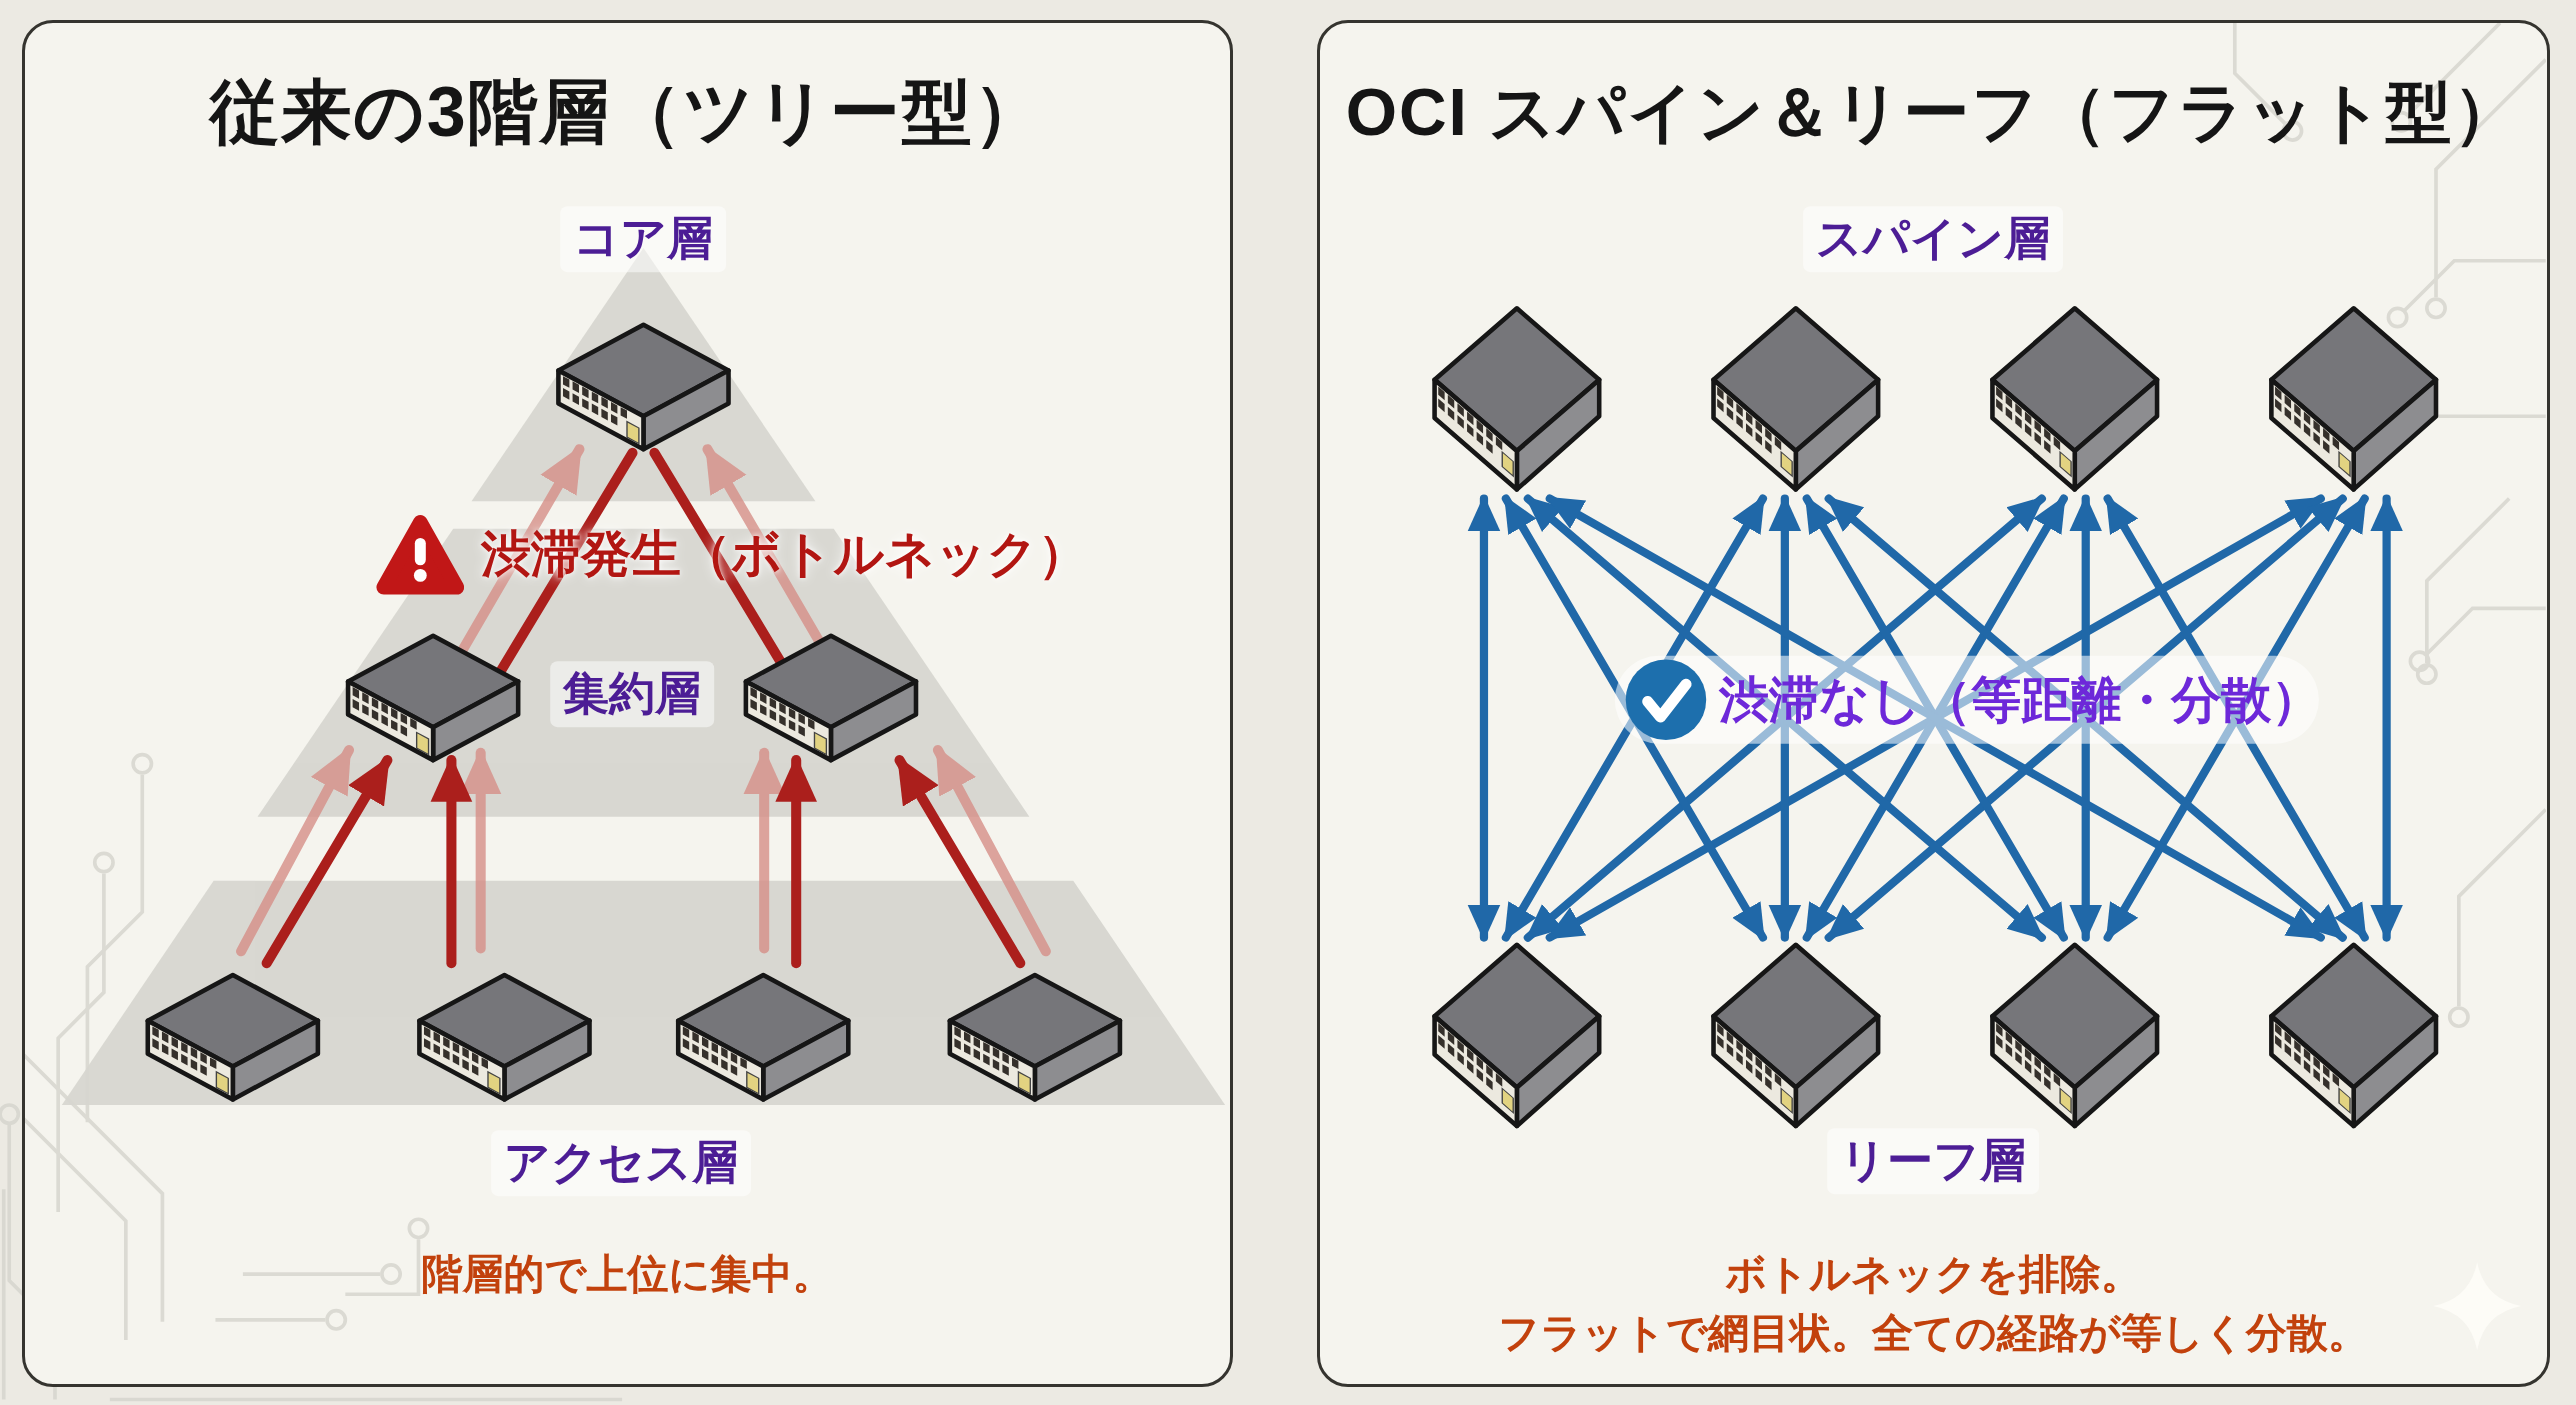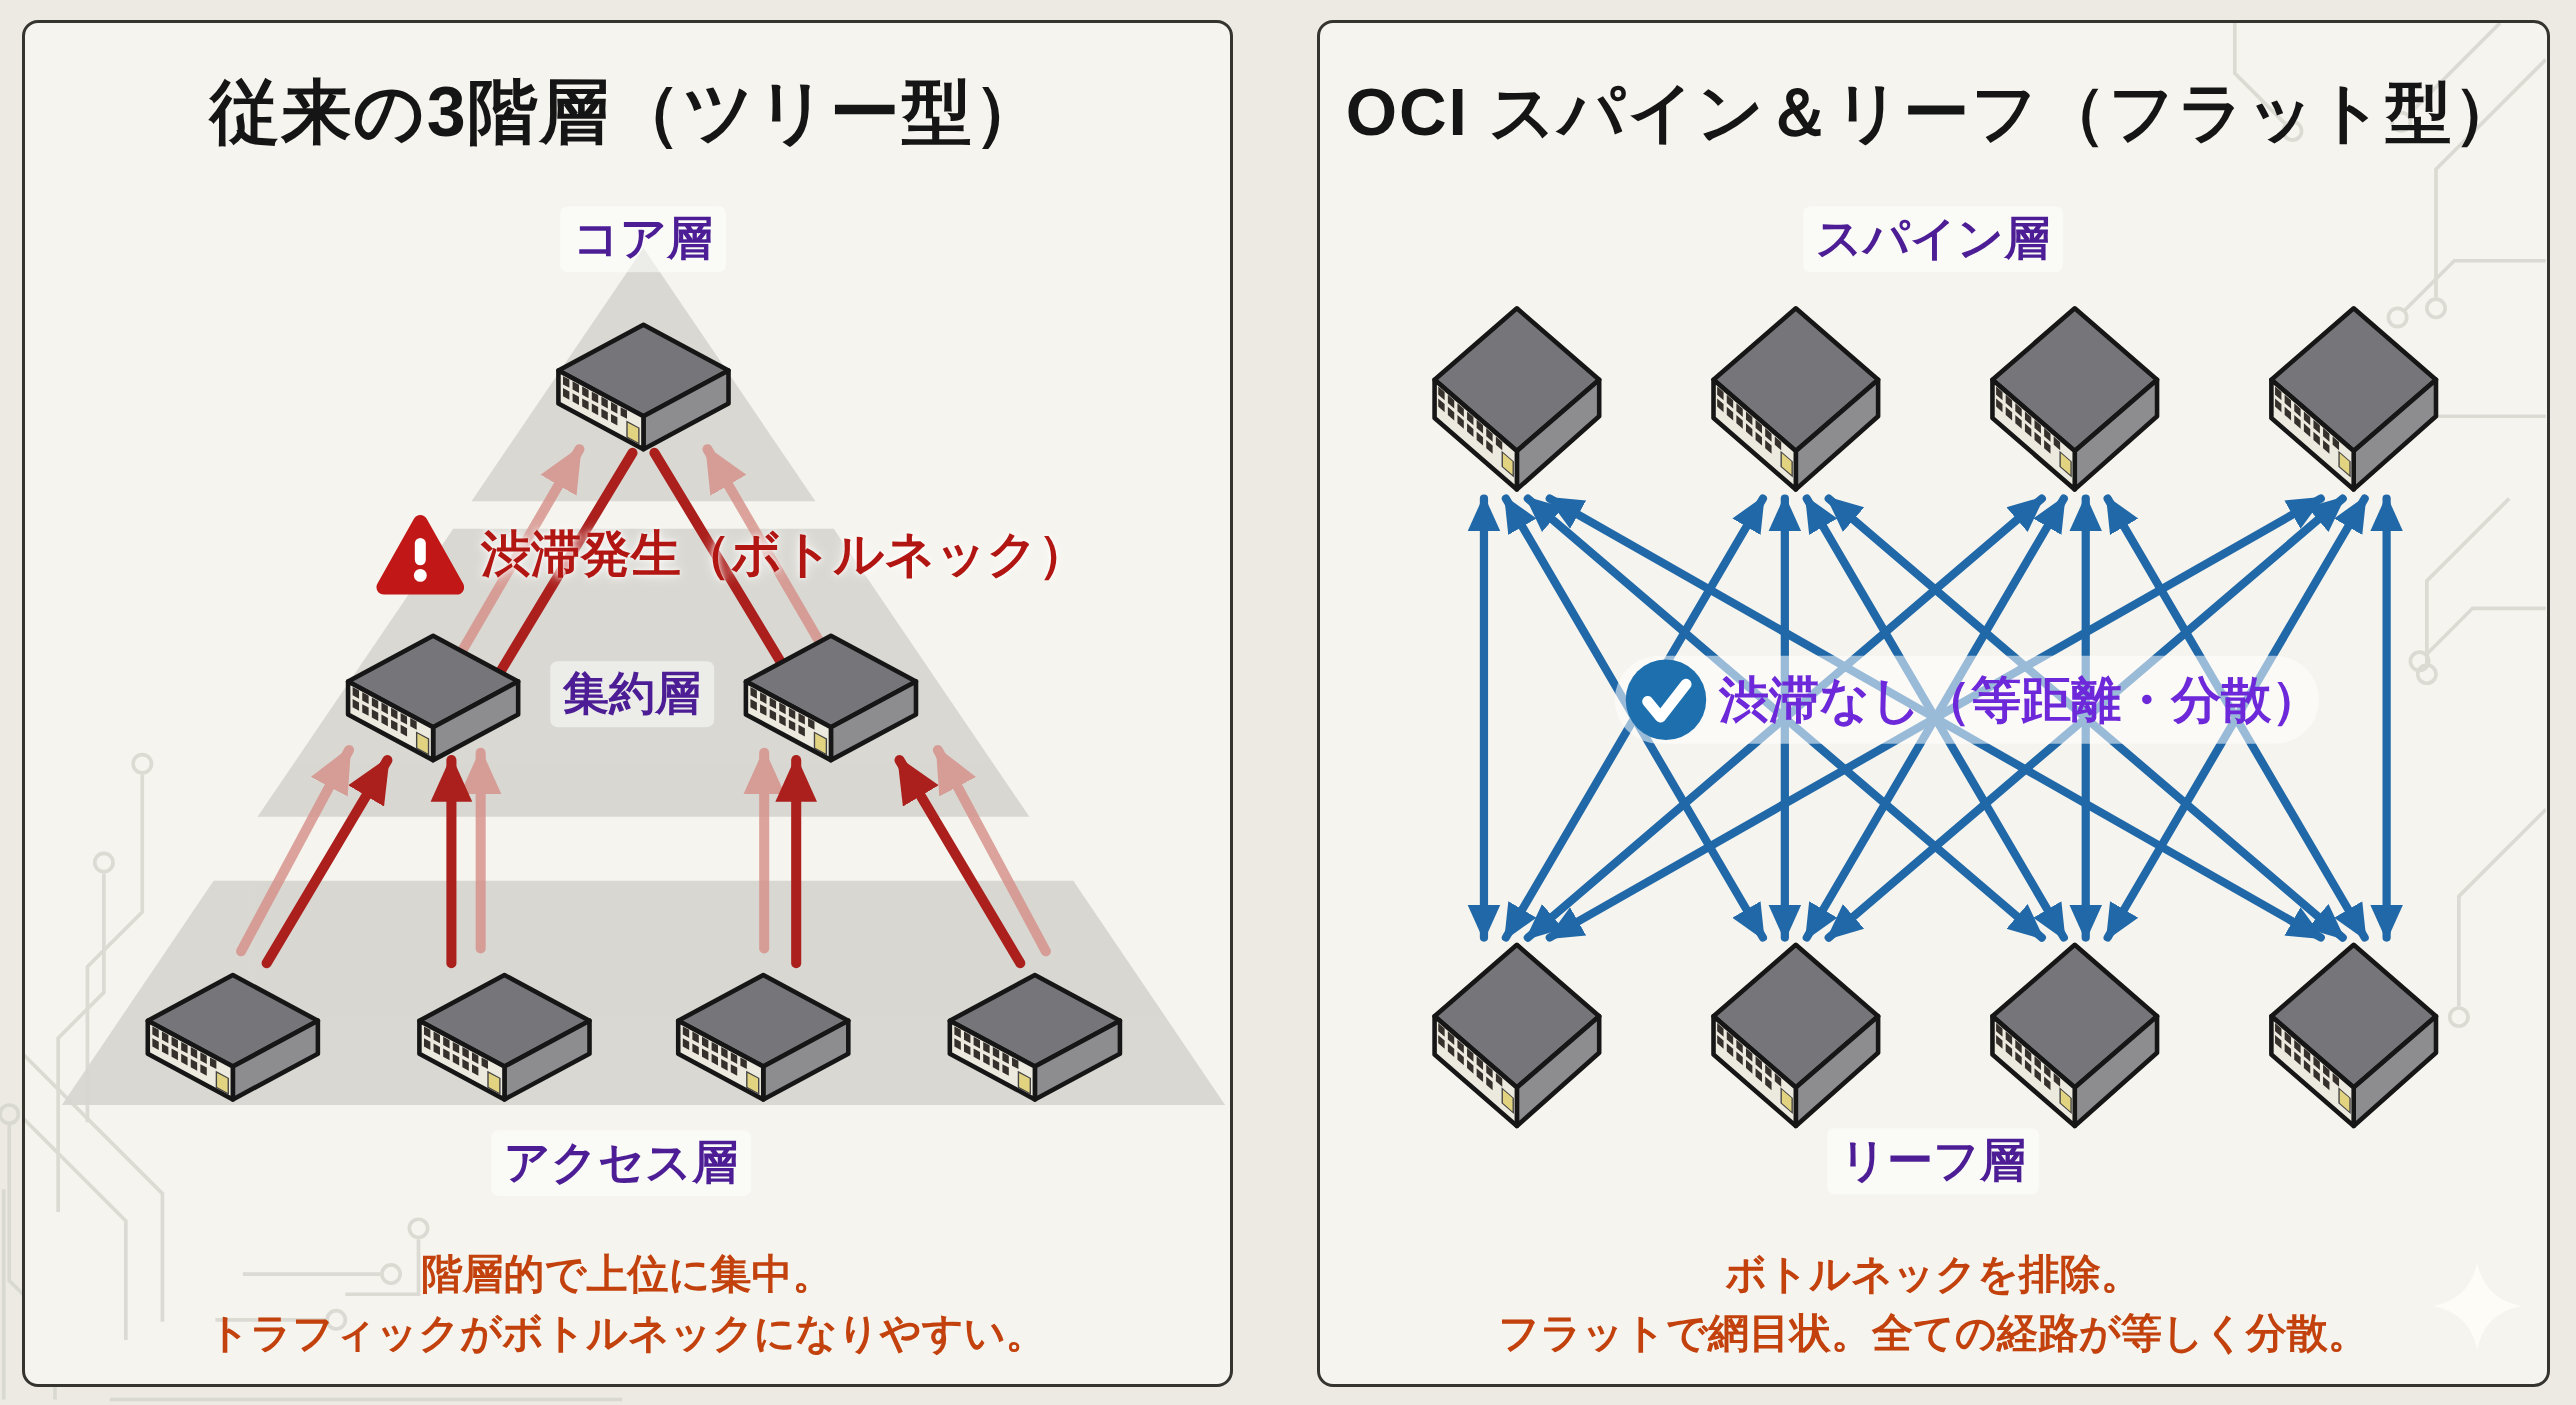--- a/index.html
+++ b/index.html
@@ -1,18 +1,18 @@
 <!DOCTYPE html>
 <html style="font-size:14.6px"><head>
 <meta charset="utf-8">
 <style>
   html,body{margin:0;padding:0;width:2576px;height:1405px;overflow:hidden;
     background:#eceae3;font-family:"Liberation Sans","DejaVu Sans",sans-serif;}
   .panel{position:absolute;top:20px;height:1367px;background:#f5f4ee;
-    border:3.7px solid #35342f;border-radius:16px;box-sizing:border-box;}
+    border:3.7px solid #35342f;border-radius:31px;box-sizing:border-box;}
   #left-panel{left:22px;width:1211px;}
   #right-panel{left:1317px;width:1233px;}
   .panel svg.diagram{position:absolute;left:0;top:0;}
   .title{position:absolute;top:90px;left:50%;transform:translate(-50%,-50%);
     white-space:nowrap;font-size:70px;font-weight:800;color:#151515;letter-spacing:1.8px;}
   #right-panel .title{font-size:66px;}
   .layer-label{position:absolute;transform:translate(-50%,-50%);white-space:nowrap;
     font-size:46px;font-weight:800;color:#4c1d95;background:rgba(255,255,255,.5);
     padding:1.8px 12.8px;border-radius:7.3px;}
   .warning-label{position:absolute;left:456px;top:531px;transform:translateY(-50%);
@@ -154,21 +154,20 @@
     </g>
   </svg>
 
   <div class="title">従来の3階層（ツリー型）</div>
   <div class="layer-label" style="left:618px;top:216px">コア層</div>
   <div class="layer-label" style="left:607px;top:671px">集約層</div>
   <div class="layer-label" style="left:596px;top:1140px">アクセス層</div>
   <div class="warning-label">渋滞発生（ボトルネック）</div>
   <div class="caption">
     <div>階層的で上位に集中。</div>
-    <div>トラフィックがボトルネックになりやすい。</div>
   </div>
 </div>
 
 <div class="panel" id="right-panel">
   <svg class="diagram" width="1226" height="1359" viewBox="0 0 1340 1486">
 
     <g stroke="#dbdad3" stroke-width="4" fill="none">
       <path d="M1340 40 l-120 120 v140"></path>
         <circle cx="1220" cy="312" r="10"></circle>
       <path d="M1290 0 l-100 100"></path>

